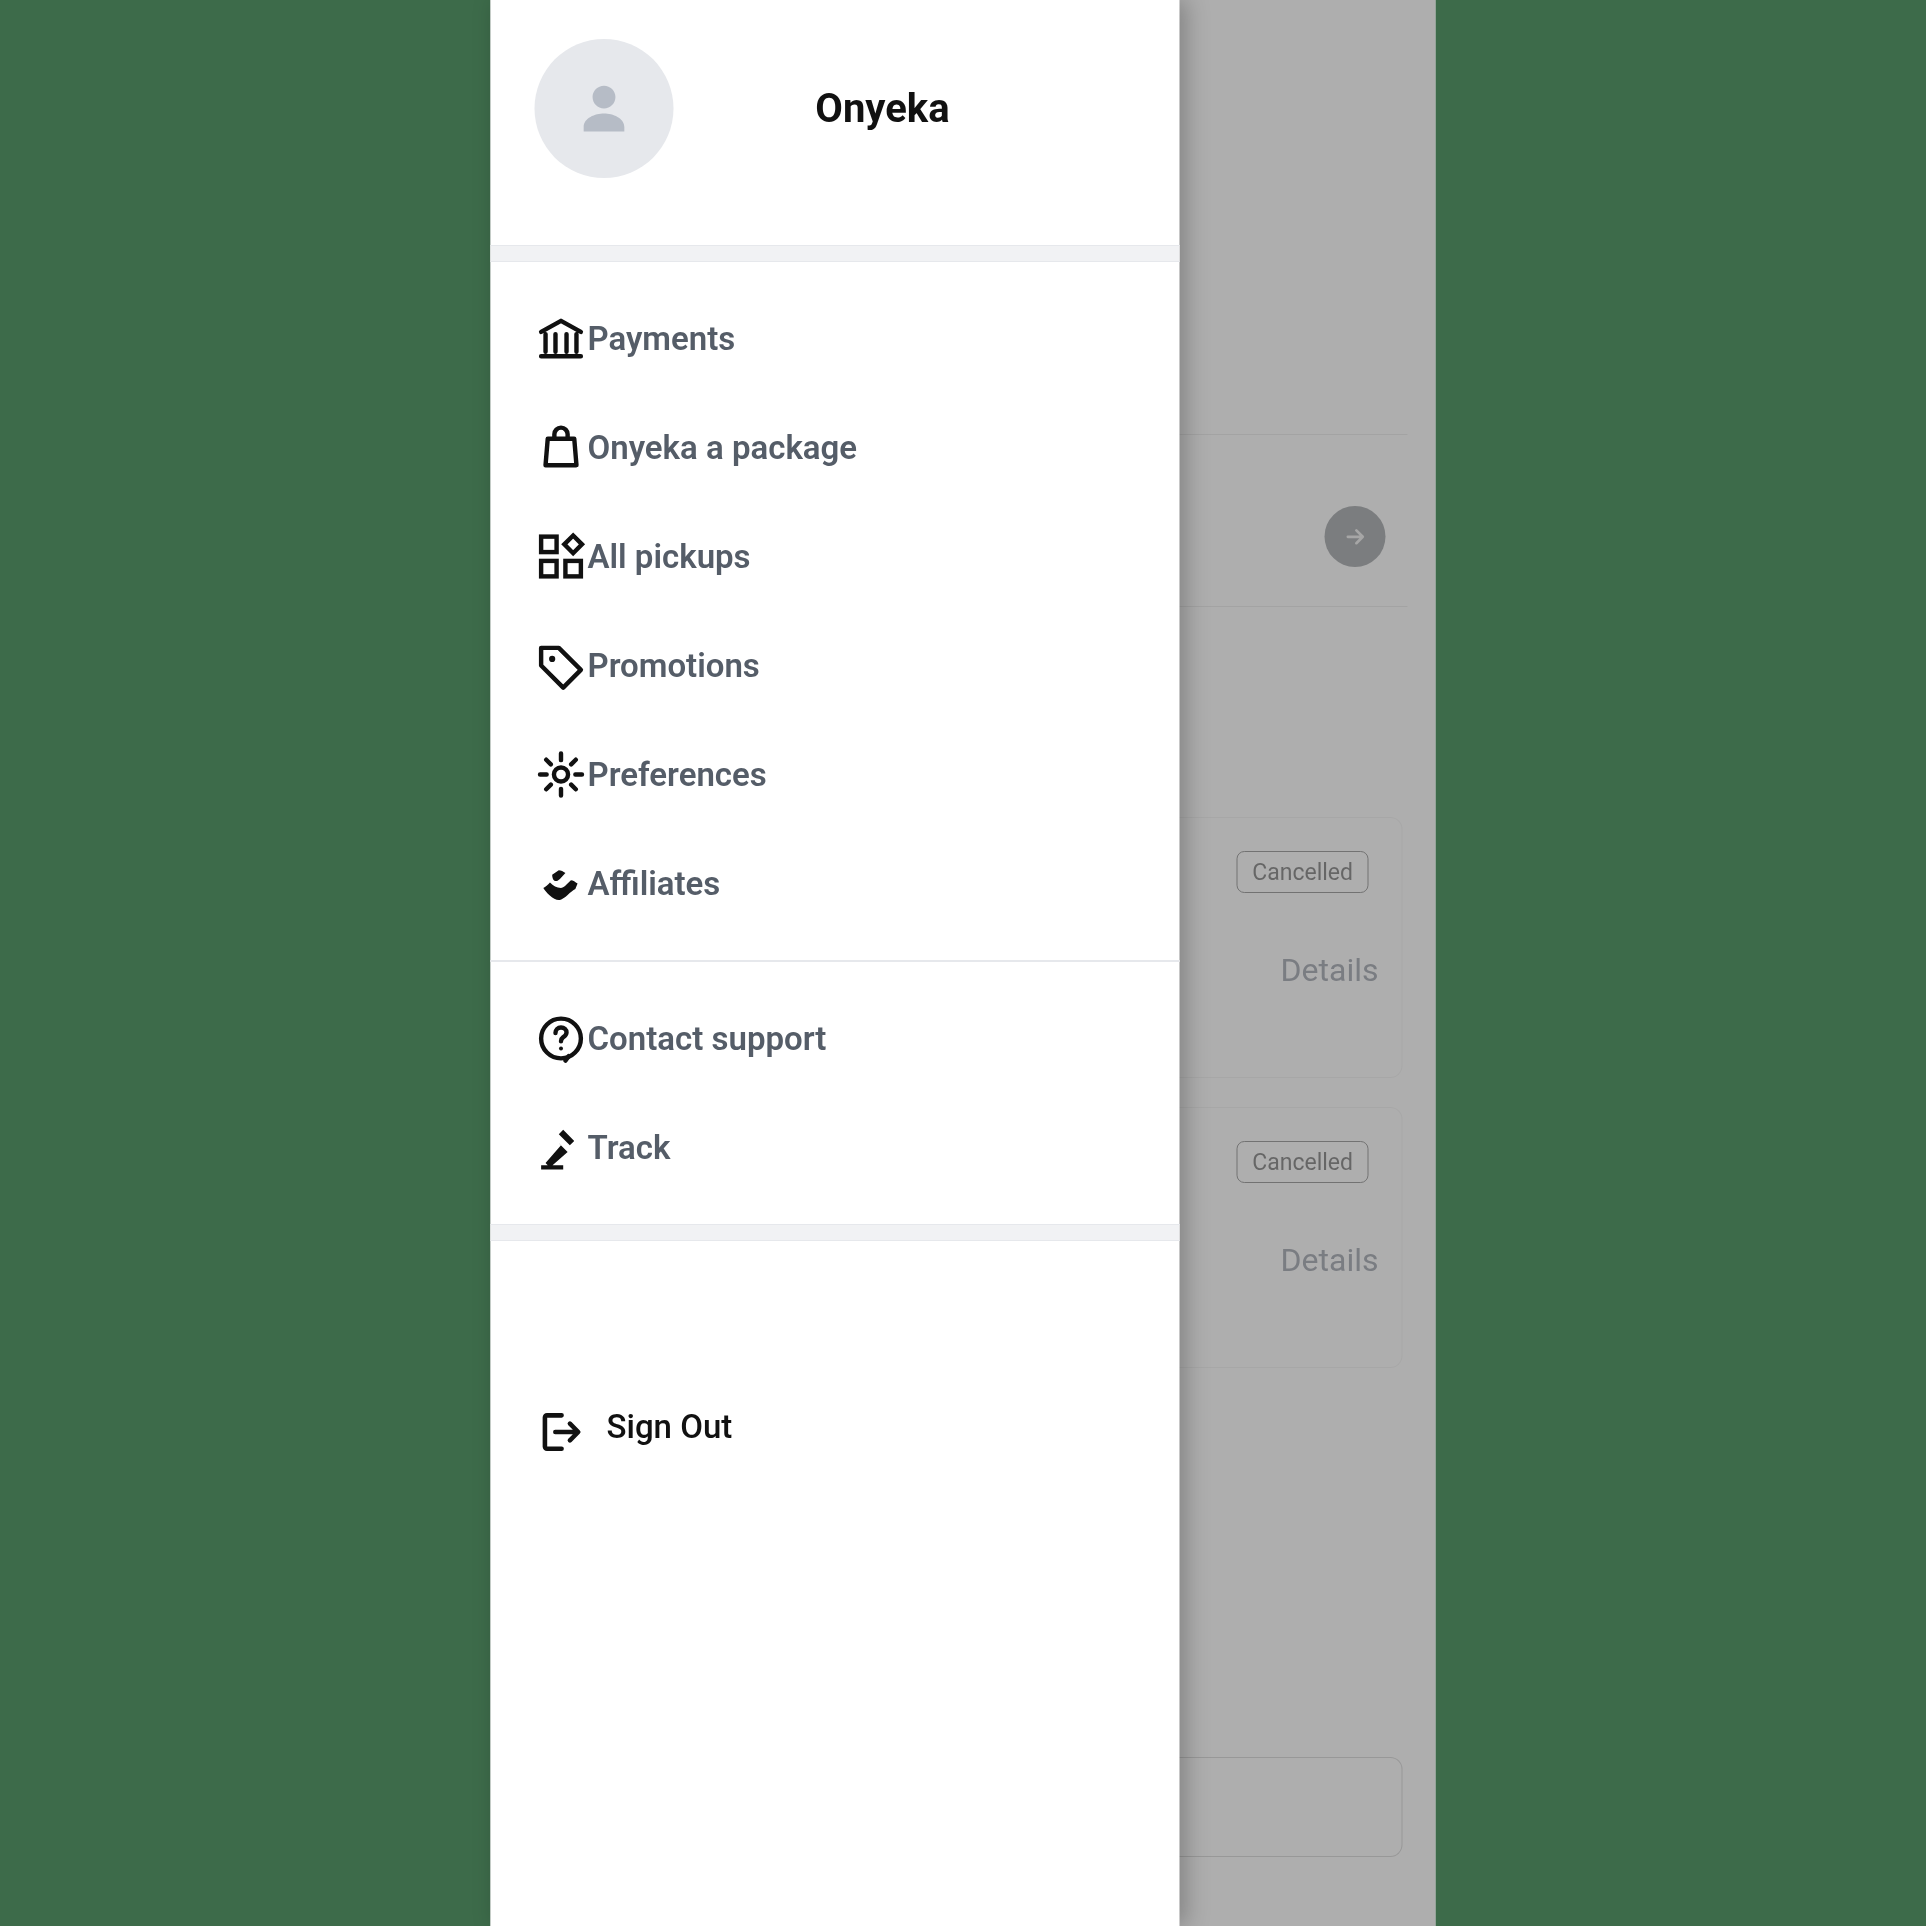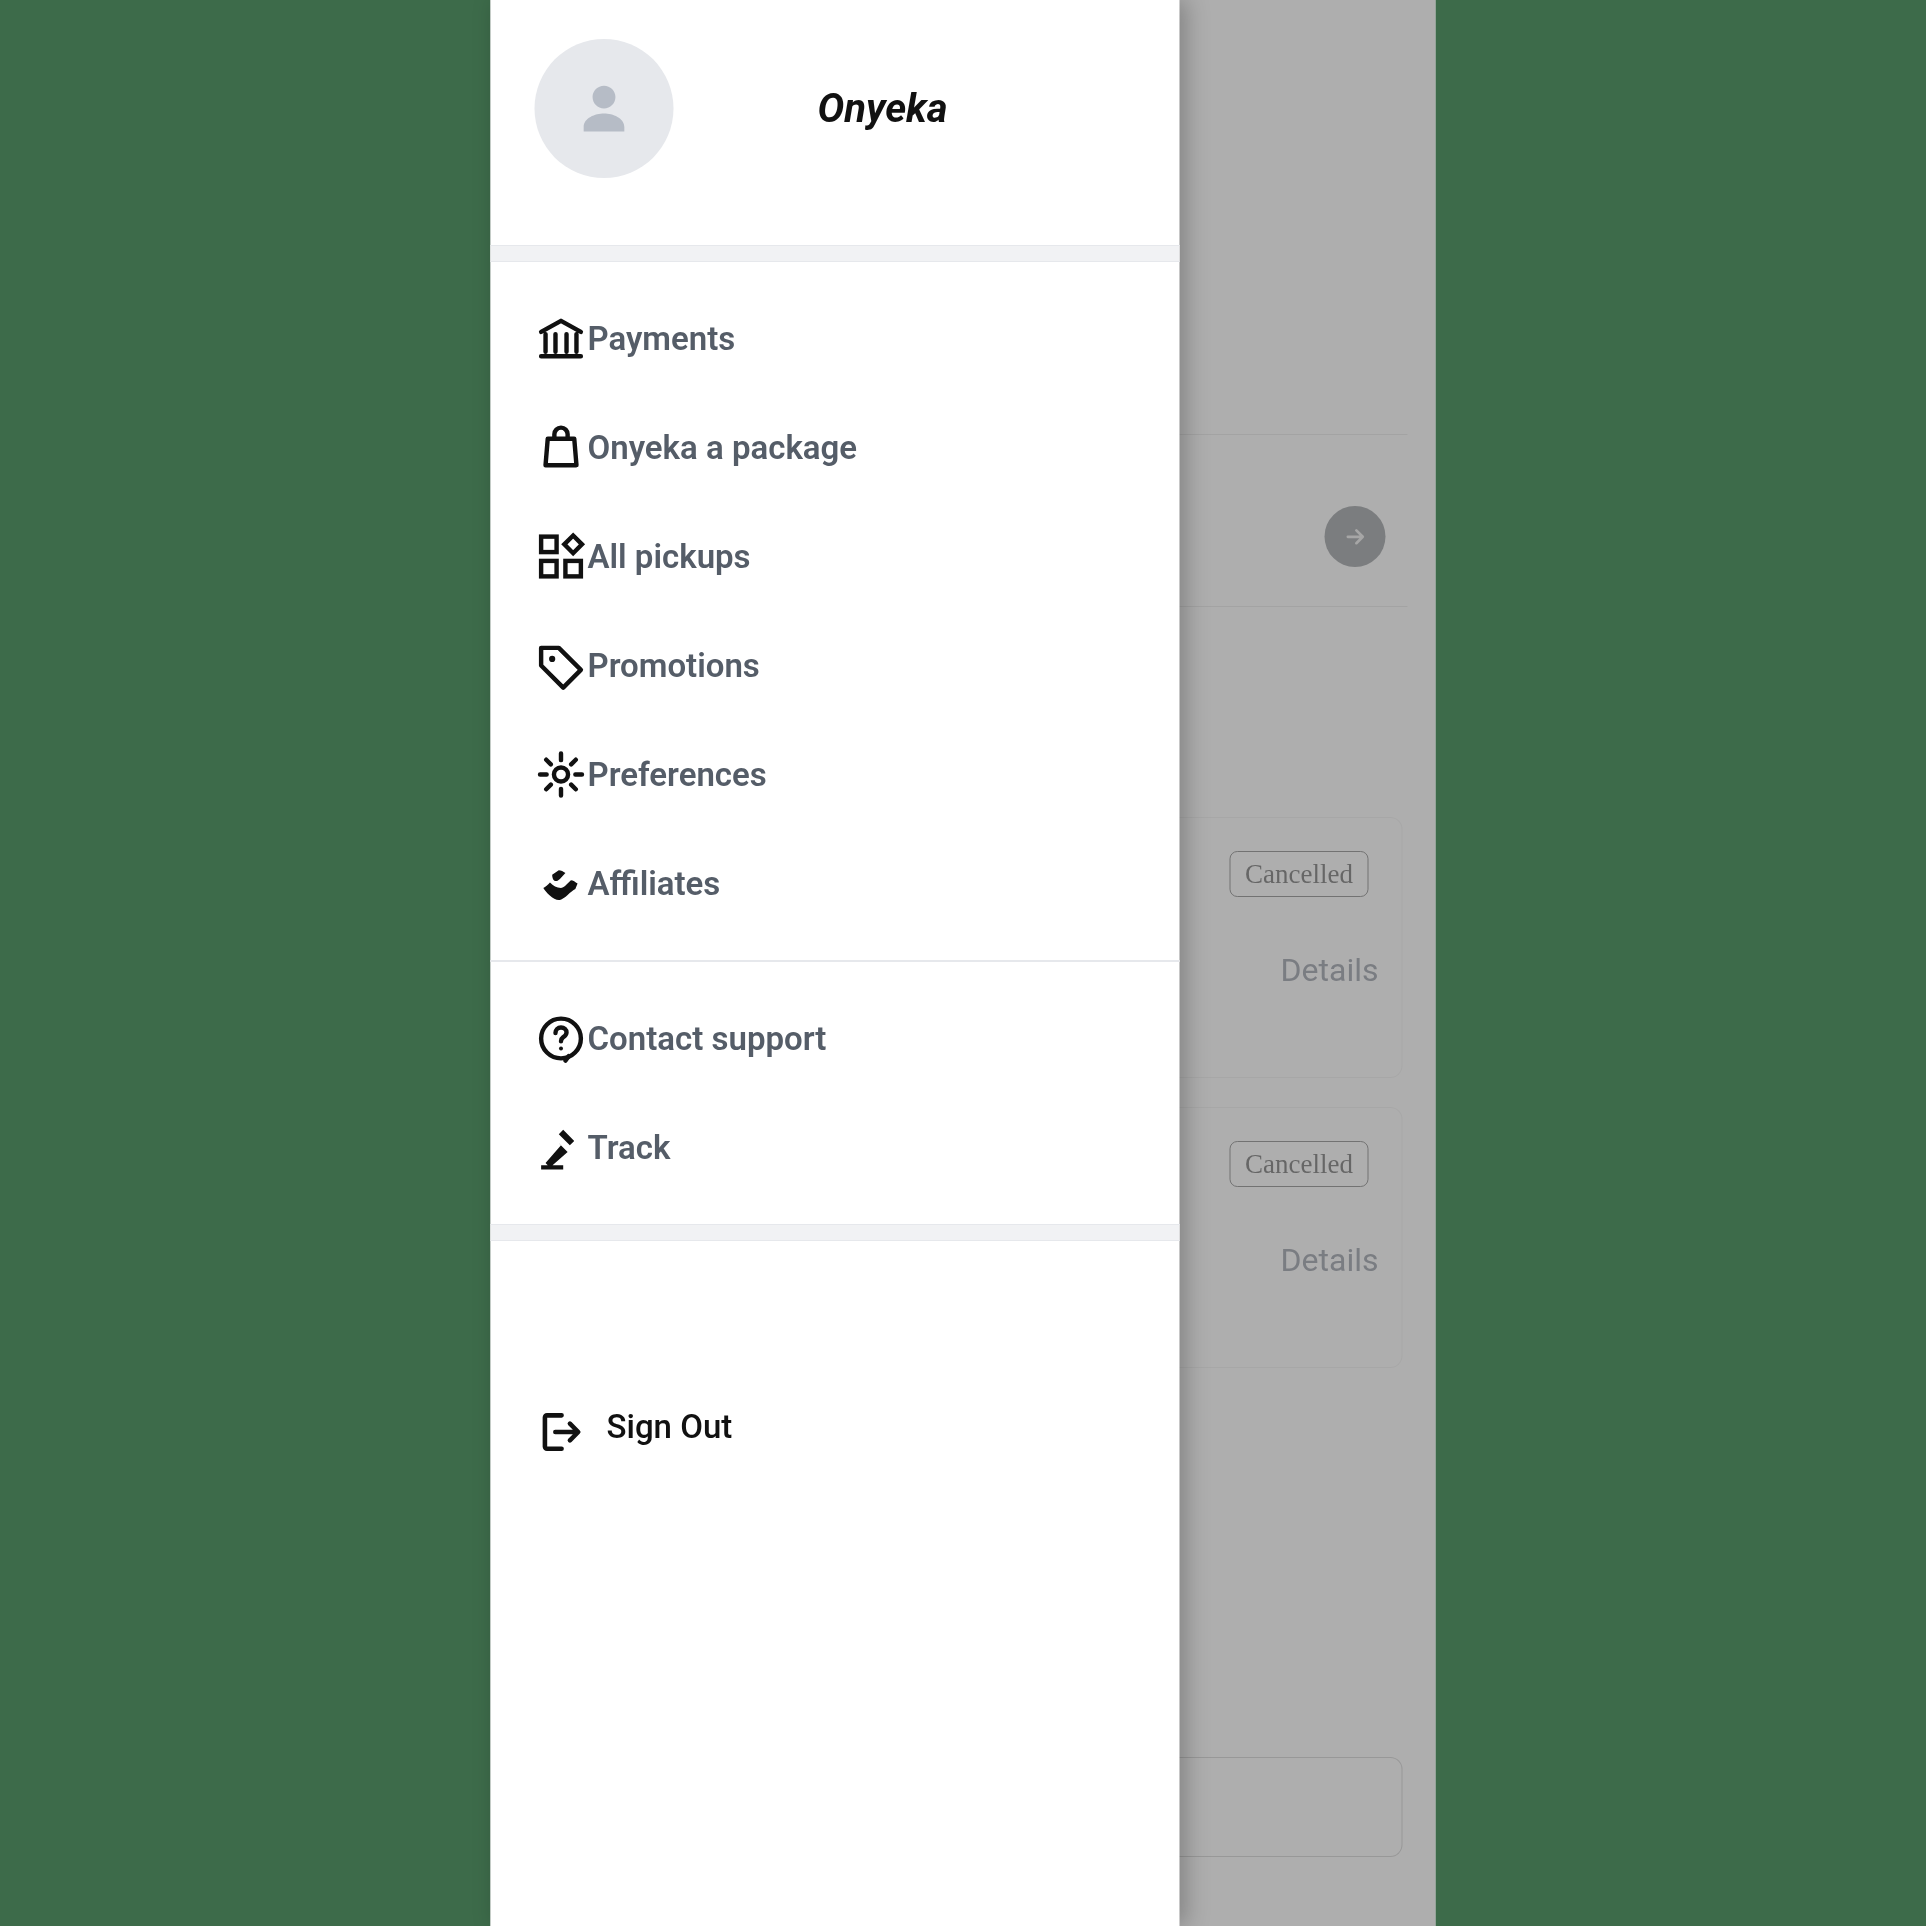--- a/index.html
+++ b/index.html
@@ -61,24 +61,23 @@
     border-radius: 12.2px;
     background: rgba(255,255,255,0.25);
     border: 1.1px solid rgba(0,0,0,0.08);
   }
   .pill {
     position:absolute;
     top: 33px; right: 33px;
     border: 1.7px solid #555;
     border-radius: 7.8px;
     padding: 6.7px 14.5px;
-    font-size: 27px;
+    font-size: 23px;
     color: #333;
     background: rgba(255,255,255,0.4);
-    font-family: Liberation Serif, serif;
   }
   .details-link {
     position:absolute;
     top: 133px; right: 23px;
     font-size: 32px;
     color: #6b7280;
   }
   .bg-input {
     position:absolute;
     right: 33px;
@@ -96,21 +95,20 @@
     width: 689px;
     background: #ffffff;
     box-shadow: 6.7px 0 22px rgba(0,0,0,0.25);
     display: flex;
     flex-direction: column;
   }
   .profile {
     padding: 39px 44px 67px 44px;
     display:flex;
     align-items:center;
-    font-style: italic;
   }
   .avatar {
     width: 139px; height: 139px;
     border-radius: 70px;
     background: #e6e8ec;
     display:flex; align-items:center; justify-content:center;
   }
   .avatar svg { width: 61px; height: 61px; fill: #b6bcc6; }
   .profile-name {
     font-size: 40px;

